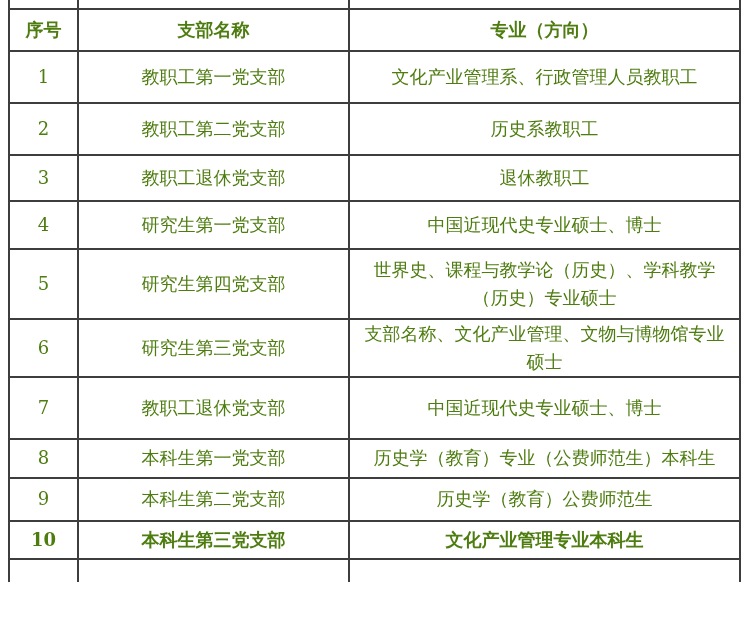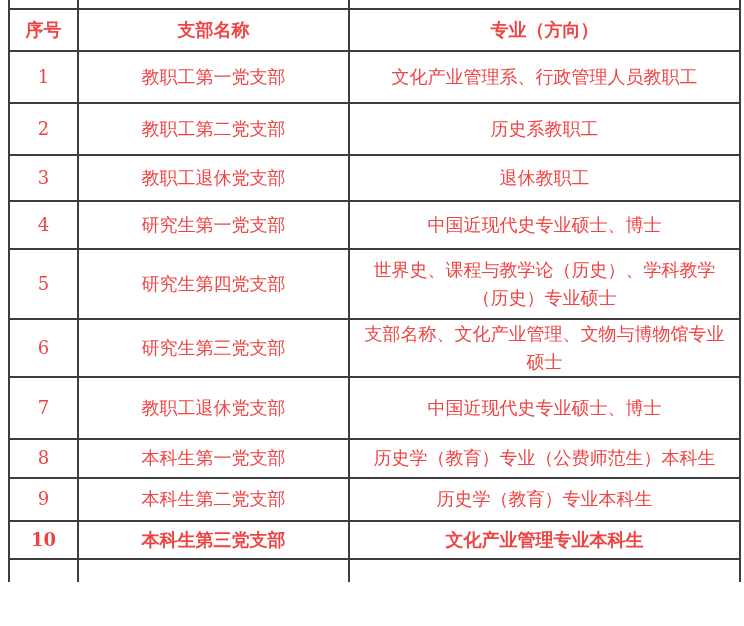--- a/index.html
+++ b/index.html
@@ -11,21 +11,21 @@
     overflow: hidden;
     font-family: "DejaVu Serif", "Liberation Serif", serif;
   }
   table.branch-table {
     position: absolute;
     left: 8px;
     top: 0;
     width: 731px;
     border-collapse: collapse;
     table-layout: fixed;
-    color: #ef4444;
+    color: #4d7c0f;
   }
   .branch-table td, .branch-table th {
     border: 2px solid #3d3d3d;
     text-align: center;
     vertical-align: middle;
     padding: 0 8px;
     font-size: 18px;
     line-height: 1.55;
     overflow: hidden;
   }
@@ -107,21 +107,21 @@
       <td>中国近现代史专业硕士、博士</td>
     </tr>
     <tr class="r7">
       <td>8</td>
       <td>本科生第一党支部</td>
       <td>历史学（教育）专业（公费师范生）本科生</td>
     </tr>
     <tr class="r8">
       <td>9</td>
       <td>本科生第二党支部</td>
-      <td>历史学（教育）专业本科生</td>
+      <td>历史学（教育）公费师范生</td>
     </tr>
     <tr class="r9">
       <td>10</td>
       <td>本科生第三党支部</td>
       <td>文化产业管理专业本科生</td>
     </tr>
     <tr class="sliver-bottom">
       <td></td>
       <td></td>
       <td></td>

